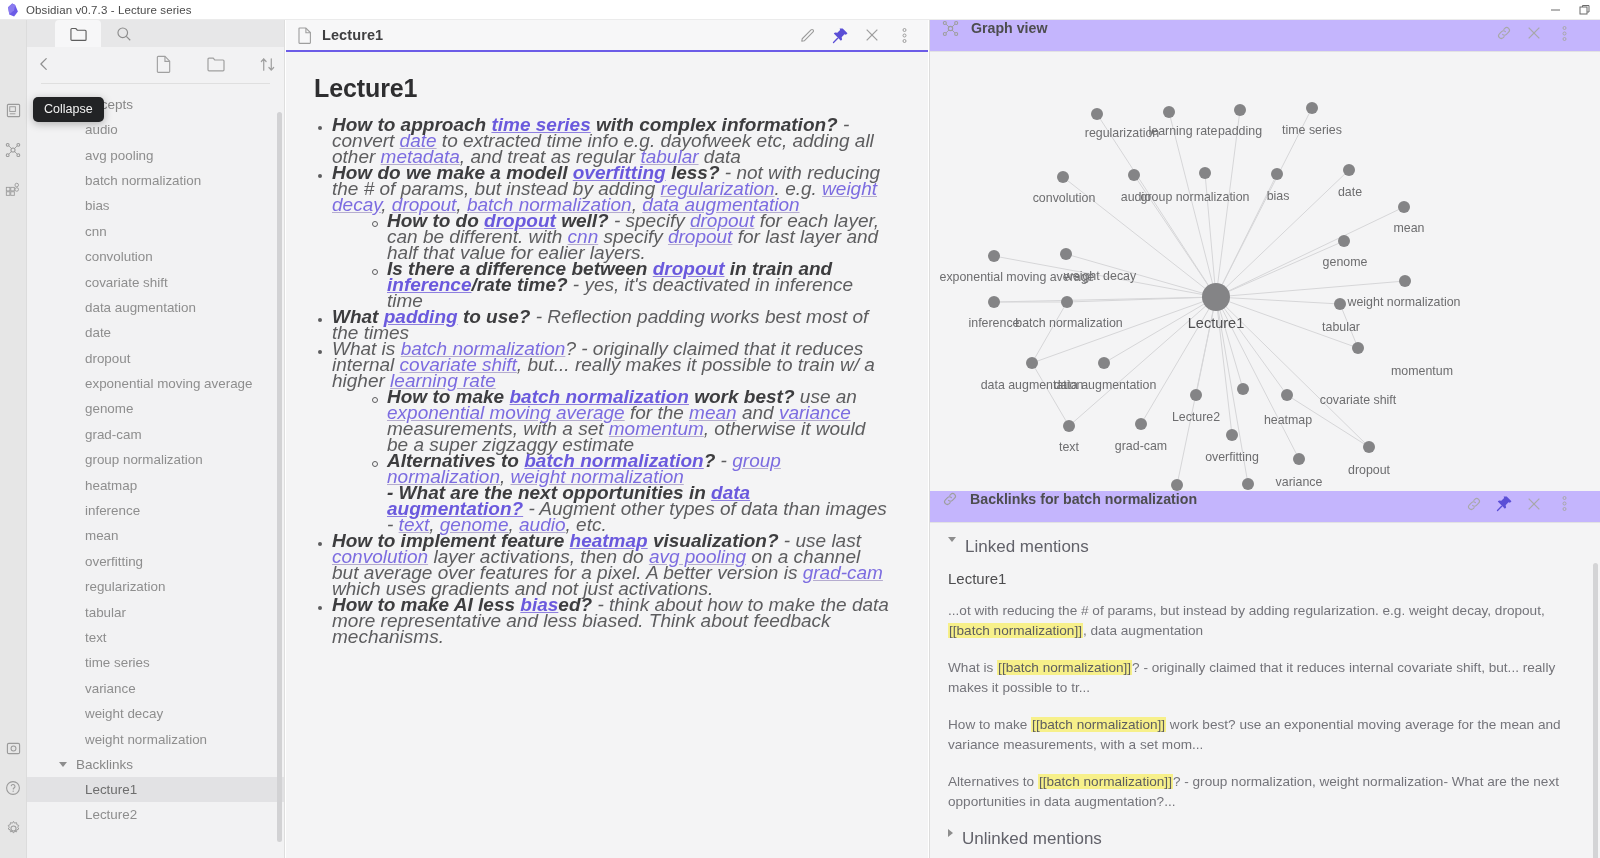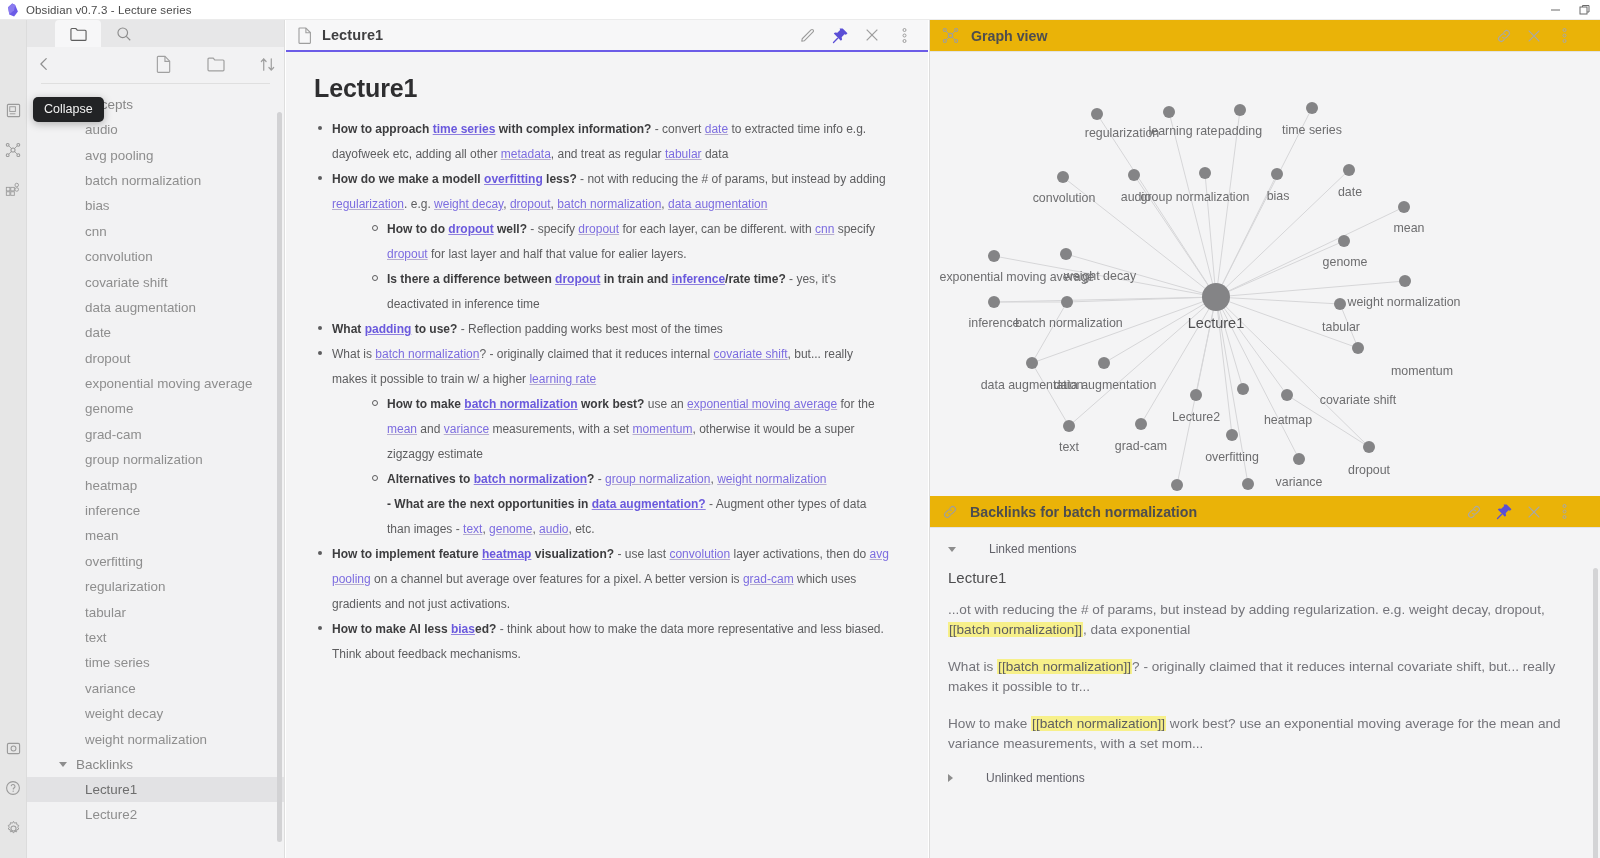--- a/index.html
+++ b/index.html
@@ -118,21 +118,21 @@
     color: #9c9c9c;
   }
   .ed-act.pinned { color: #5b4fd6; }
 
   .ed-body { flex: 1 1 auto; overflow: hidden; padding: 22px 38px 0 28px; }
   .note-h1 {
     font-size: 25px; font-weight: 700; color: #2e2e30;
     margin-bottom: 14px; letter-spacing: -.1px;
   }
   .note {
-    font-size: 12px; line-height: 25px; color: #5d5d5f;
+    font-size: 19px; line-height: 16px; color: #5d5d5f; font-style: italic;
   }
   .note ul { list-style: none; margin: 0; padding: 0; }
   .note li {
     position: relative; padding-left: 18px; margin-bottom: 0px;
   }
   .note > ul > li::before {
     content: ""; position: absolute; left: 4px; top: 9px;
     width: 4px; height: 4px; border-radius: 50%; background: #5d5d5f;
   }
   .note ul ul { margin-left: 37px; }
@@ -147,22 +147,22 @@
   a.ilink { color: #7c6ce0; text-decoration: underline; text-decoration-color: #b5accf; cursor: pointer; }
   a.ilink.bold { font-weight: 700; color: #6a59dd; text-decoration-color: #8f80e0; }
 
   
   .rightcol {
     position: absolute; left: 929px; top: 20px; width: 671px; height: 838px;
     background: #f4f4f5; border-left: 1px solid #dcdcdc;
     display: flex; flex-direction: column;
   }
   .pane-header {
-    height: 32px; display: flex; align-items: center; padding: 0 22px 0 12px;
-    background: #eab308; border-bottom: 1px solid #e2e2e3;
+    height: 32px; display: flex; align-items: flex-start; padding: 0 22px 0 12px;
+    background: #c4b5fd; border-bottom: 1px solid #e2e2e3;
     flex: 0 0 auto;
   }
   .ph-icon { color: #9e9e9e; margin-right: 12px; display: flex; }
   .ph-title { font-size: 14.2px; color: #4d4d4f; font-weight: 600; }
   .ph-actions { margin-left: auto; display: flex; align-items: center; gap: 2px; }
   .ph-act {
     width: 28px; height: 26px; display: flex; align-items: center; justify-content: center;
     color: #a8a8a8;
   }
   .ph-act.pinned { color: #5b4fd6; }
@@ -172,23 +172,22 @@
   .gnode { position: absolute; border-radius: 50%; background: #848486; transform: translate(-50%,-50%); }
   .glabel {
     position: absolute; font-size: 12.4px; color: #6d6d6f;
     transform: translate(-50%, 0); white-space: nowrap; pointer-events: none;
   }
   .glabel.big { font-size: 14.5px; color: #4f4f51; }
 
   .backpane { flex: 1 1 auto; position: relative; overflow: hidden; background: #f4f4f5; }
   .bp-body { padding: 14px 22px 0 18px; overflow: hidden; height: 100%; }
   .bp-section {
-    display: flex; align-items: center; font-size: 12px; color: #62626a;
+    display: flex; font-size: 17px; color: #62626a;
     margin-bottom: 13px;
-    gap: 24px;
   }
   .bp-arrow {
     width: 0; height: 0; margin-right: 9px;
     border-left: 4px solid transparent; border-right: 4px solid transparent;
     border-top: 5px solid #8d8d8d;
   }
   .bp-arrow.collapsed {
     border-left: 5px solid #8d8d8d; border-top: 4px solid transparent;
     border-bottom: 4px solid transparent; border-right: none;
   }
@@ -601,23 +600,24 @@
     </div>
   </div>
   <div class="backpane">
     <div class="bp-body">
       <div class="bp-section">
         <span class="bp-arrow"></span>
         <span>Linked mentions</span>
       </div>
       <div class="bp-file">Lecture1</div>
       <div id="mentions">
-          <div class="bp-snippet"><span>...ot with reducing the # of params, but instead by adding regularization. e.g. weight decay, dropout, </span><span class="hl">[[batch normalization]]</span><span>, data exponential</span></div>
+          <div class="bp-snippet"><span>...ot with reducing the # of params, but instead by adding regularization. e.g. weight decay, dropout, </span><span class="hl">[[batch normalization]]</span><span>, data augmentation</span></div>
           <div class="bp-snippet"><span>What is </span><span class="hl">[[batch normalization]]</span><span>? - originally claimed that it reduces internal covariate shift, but... really makes it possible to tr...</span></div>
           <div class="bp-snippet"><span>How to make </span><span class="hl">[[batch normalization]]</span><span> work best? use an exponential moving average for the mean and variance measurements, with a set mom...</span></div>
+          <div class="bp-snippet"><span>Alternatives to </span><span class="hl">[[batch normalization]]</span><span>? - group normalization, weight normalization- What are the next opportunities in data augmentation?...</span></div>
         </div>
       <div class="bp-section bp-unlinked">
         <span class="bp-arrow collapsed"></span>
         <span>Unlinked mentions</span>
       </div>
     </div>
     <div class="bp-scroll"></div>
   </div>
 </div>
 

